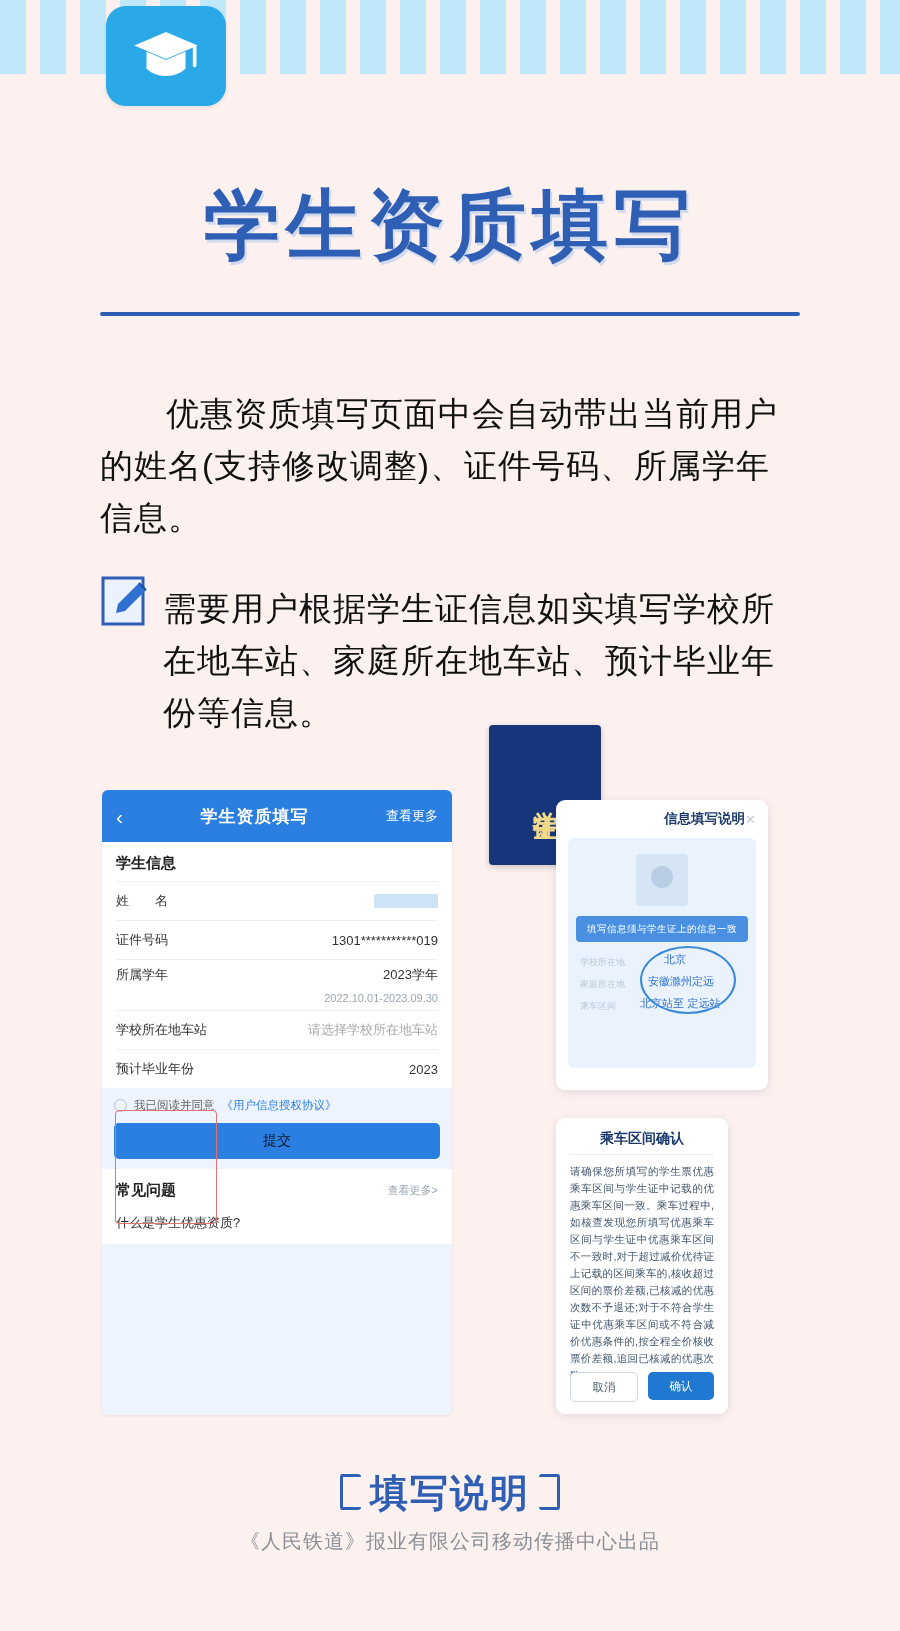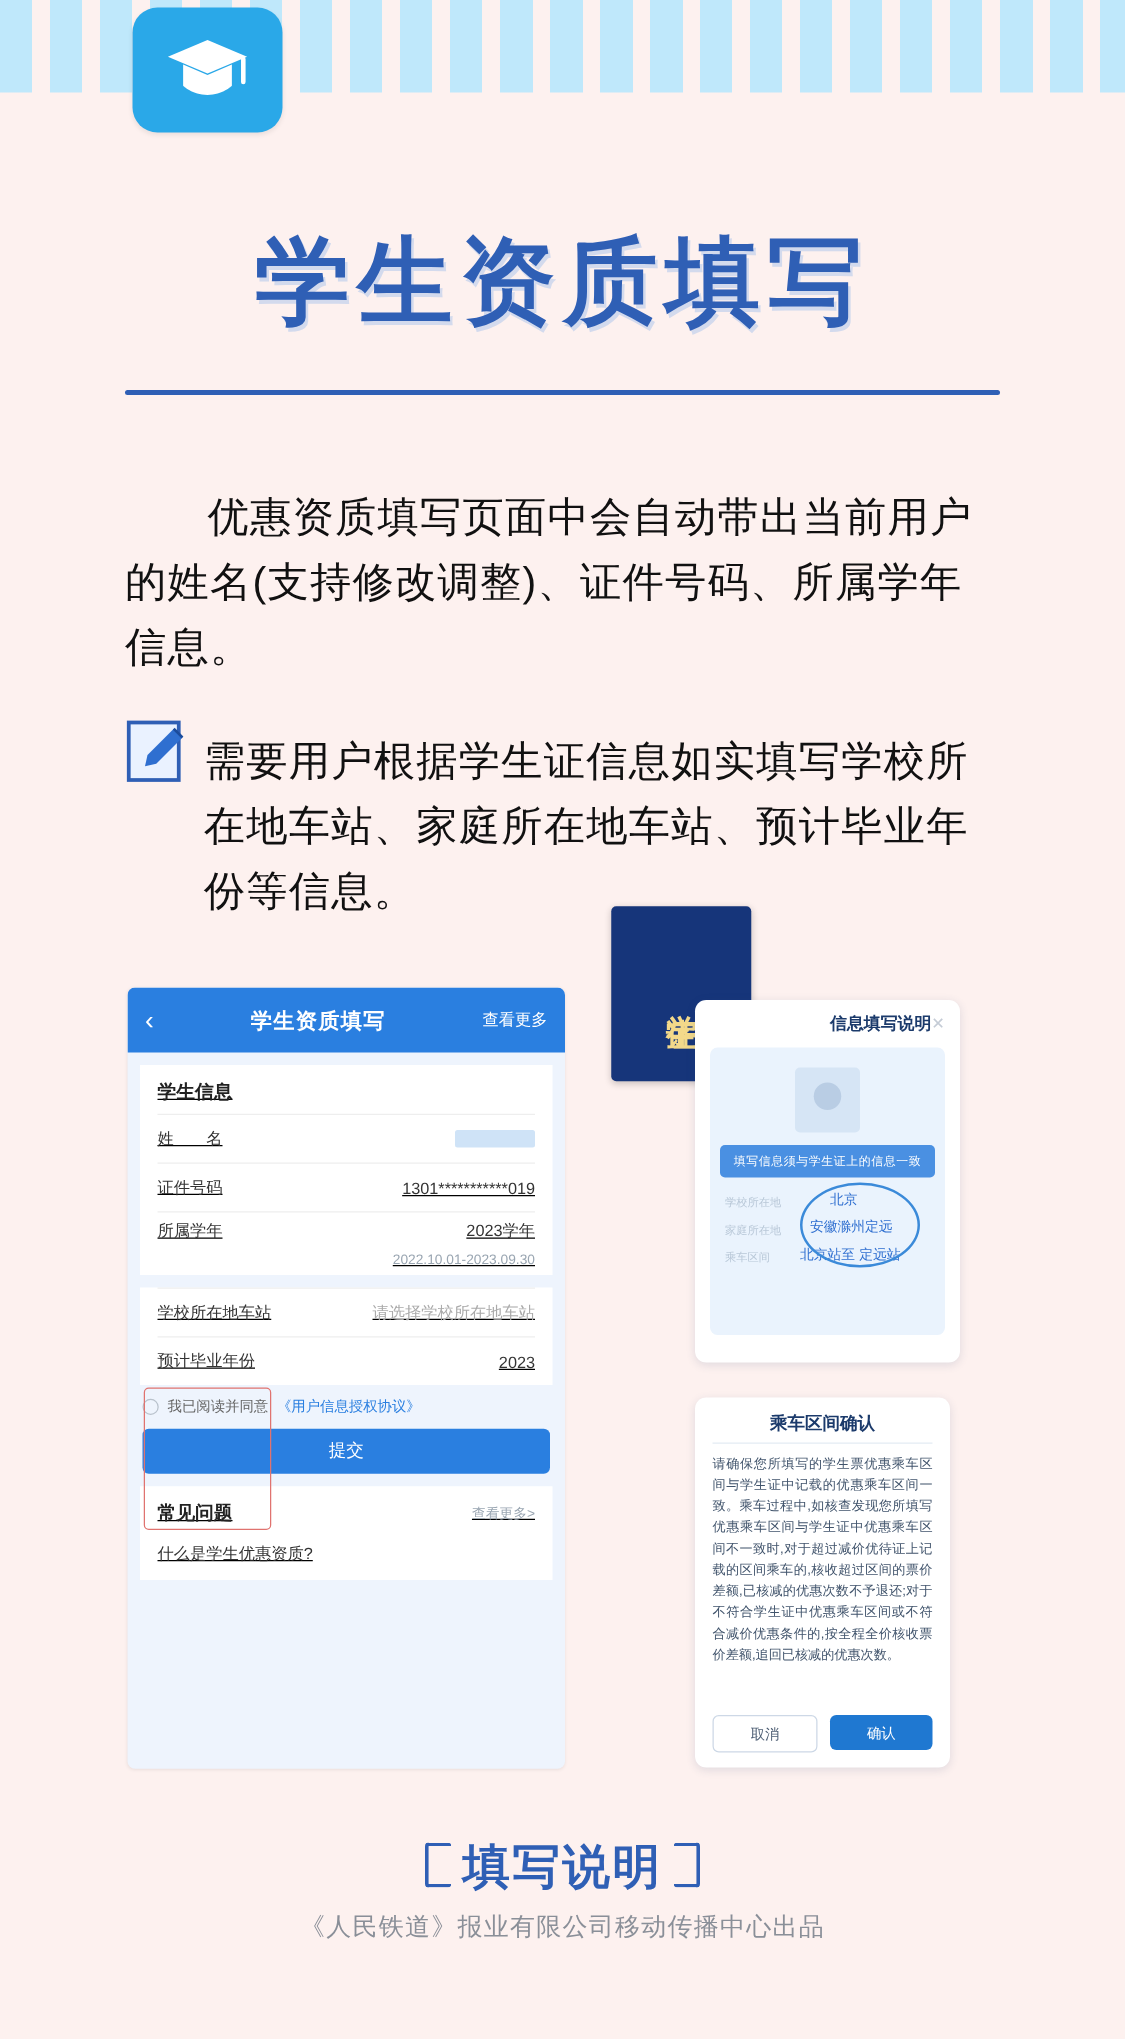--- a/index.html
+++ b/index.html
@@ -62,23 +62,22 @@
   }
   .ph-header{
     height:52px;background:#2a7fe0;color:#fff;
     display:flex;align-items:center;justify-content:space-between;
     padding:0 14px;box-sizing:border-box;
   }
   .ph-header .back{font-size:21px;line-height:1;}
   .ph-header .ttl{font-size:17px;font-weight:bold;letter-spacing:1px;}
   .ph-header .help{font-size:13px;}
   .card{
-    background:#fff;border-radius:0;margin:10px;padding:0 14px;
+    background:#fff;border-radius:0;margin:0;padding:0 14px;
     box-sizing:border-box;
-    text-decoration:underline;
   }
   .card-title{
     font-size:15px;font-weight:bold;color:#222;padding:12px 0 8px;
   }
   .row{
     display:flex;align-items:center;justify-content:space-between;
     border-top:1px solid #eee;min-height:38px;font-size:13px;color:#333;
   }
   .row .lbl{color:#333;}
   .row .val{color:#333;text-align:right;}
@@ -103,21 +102,21 @@
   .agree{
     display:flex;align-items:center;gap:7px;margin:10px 12px 0;
     font-size:11.5px;color:#666;
   }
   .radio{
     width:11px;height:11px;border:1px solid #b9c2cc;border-radius:50%;
   }
   .agree .link{color:#2a7fe0;}
   .submit{
     margin:10px 12px 0;height:36px;background:#2a7fe0;border-radius:5px;
-    color:#ffffff;font-size:14px;display:flex;align-items:center;justify-content:center;
+    color:#0f172a;font-size:14px;display:flex;align-items:center;justify-content:center;
   }
   .faq-q{font-size:13px;color:#333;padding:6px 0 12px;}
 
   
   .stu-card{
     position:absolute;left:489px;top:725px;width:112px;height:140px;
     background:#16357a;border-radius:4px;
     display:flex;align-items:center;justify-content:center;
     box-shadow:0 2px 6px rgba(0,0,0,.2);
   }
@@ -164,21 +163,21 @@
     position:absolute;color:#2f6fd0;font-size:11px;
     font-family:"DejaVu Serif","Liberation Serif",serif;
   }
   .hn1{left:96px;top:114px;} .hn2{left:80px;top:136px;} .hn3{left:72px;top:158px;}
   .circle-mark{
     position:absolute;left:72px;top:108px;width:92px;height:64px;
     border:2px solid #3b8ad9;border-radius:50%;
   }
 
   
-  #dlg-confirm{left:556px;top:1118px;width:204px;height:296px;padding:12px 14px;}
+  #dlg-confirm{left:556px;top:1118px;width:172px;height:296px;padding:12px 14px;}
   .dlg2-title{
     text-align:center;font-size:14px;font-weight:bold;color:#1b3a6b;
     padding-bottom:6px;border-bottom:1px solid #e4ebf4;
   }
   .dlg2-body{
     margin-top:8px;font-size:10.5px;line-height:17px;color:#41546c;
     text-align:justify;
   }
   .dlg2-btns{
     position:absolute;left:14px;right:14px;bottom:12px;display:flex;gap:10px;

